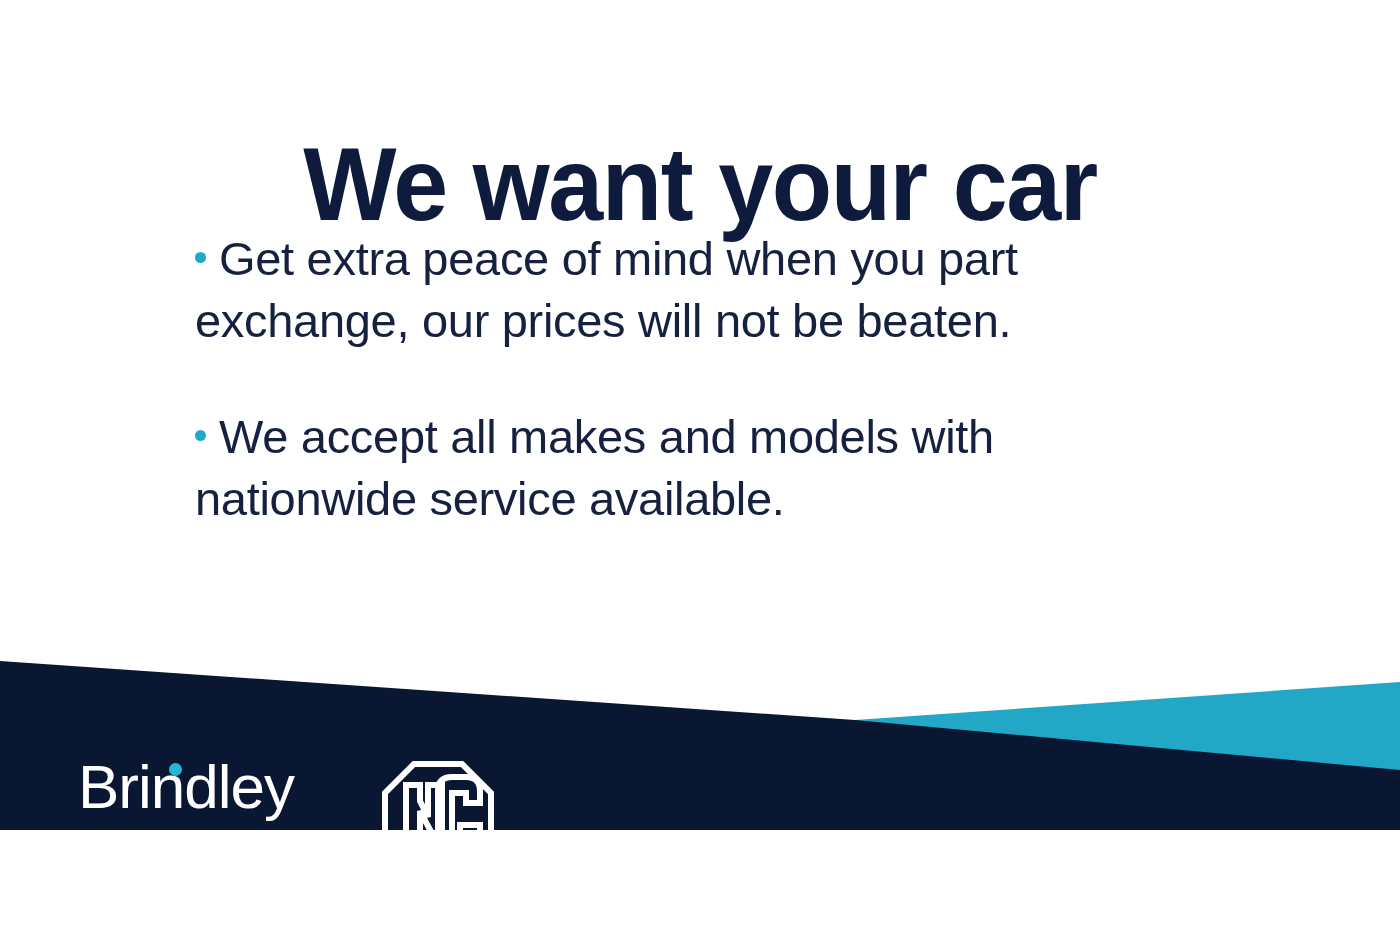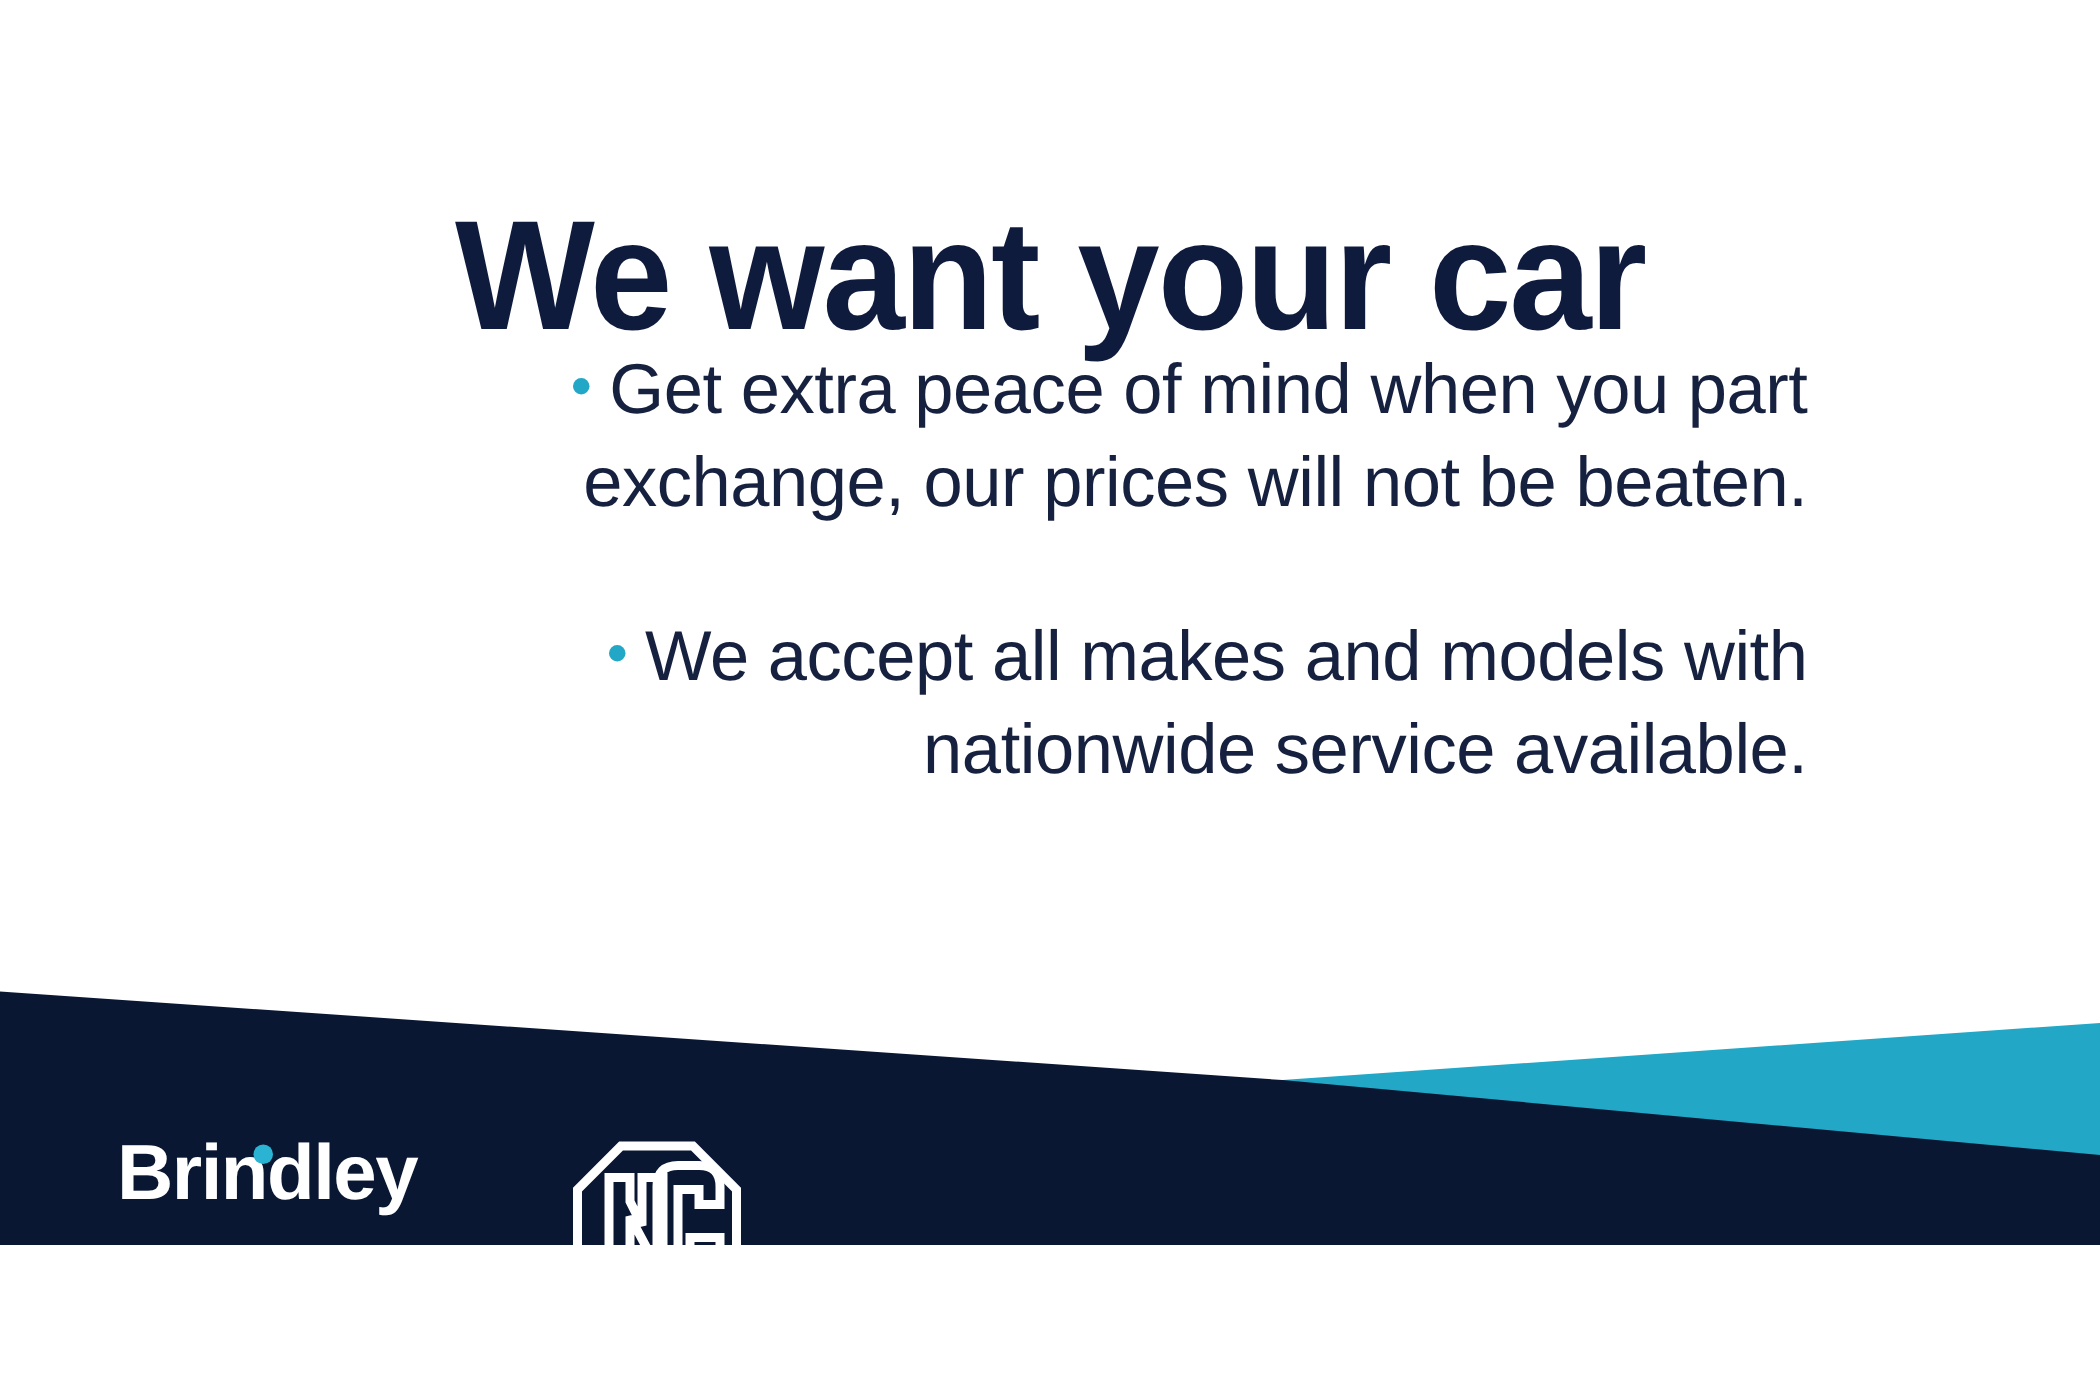--- a/index.html
+++ b/index.html
@@ -55,21 +55,21 @@
   #bullets {
     position: absolute;
     left: 0;
     top: 228px;
     width: 1400px;
   }
 
   .bullet-block {
     width: 1010px;
     margin: 0 auto;
-    text-align: right;
+    text-align: left;
     font-size: 47px;
     line-height: 1.31;
     color: #16203f;
     font-weight: normal;
     letter-spacing: -0.3px;
   }
 
   .bullet-block.second {
     margin-top: 55px;
   }
@@ -104,23 +104,23 @@
   #brindley-logo {
     position: relative;
     width: 258px;
     height: 122px;
   }
 
   #brindley-word {
     position: absolute;
     left: 0;
     top: 0;
-    font-size: 52px;
+    font-size: 62px;
     line-height: 1;
-    font-weight: bold;
+    font-weight: normal;
     color: #ffffff;
     letter-spacing: -1px;
   }
 
   #brindley-dot {
     position: absolute;
     left: 91px;
     top: 7px;
     width: 13px;
     height: 13px;

